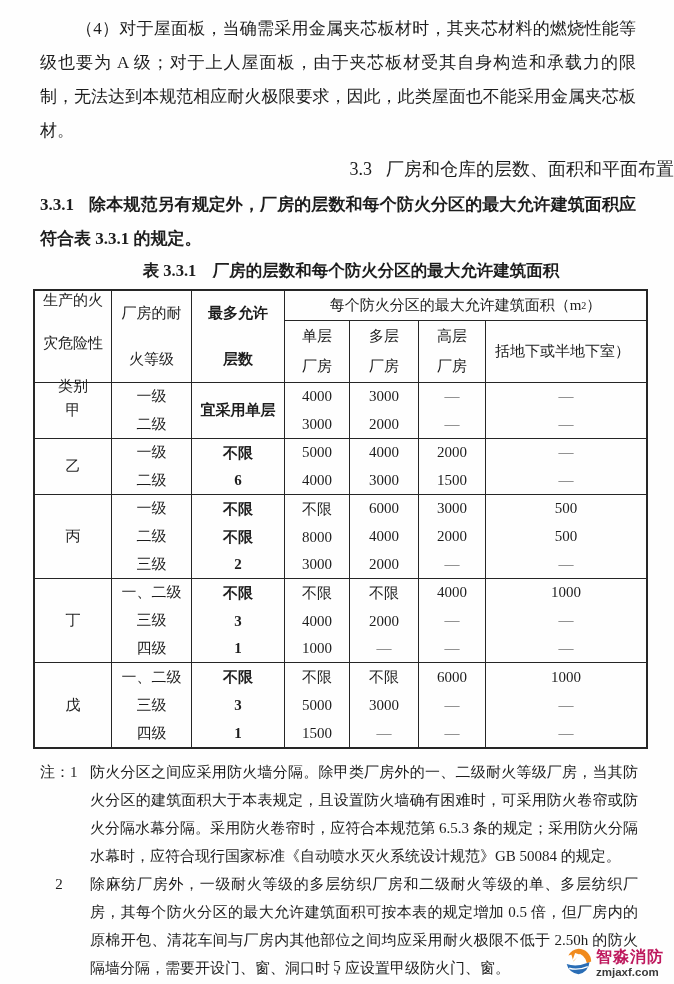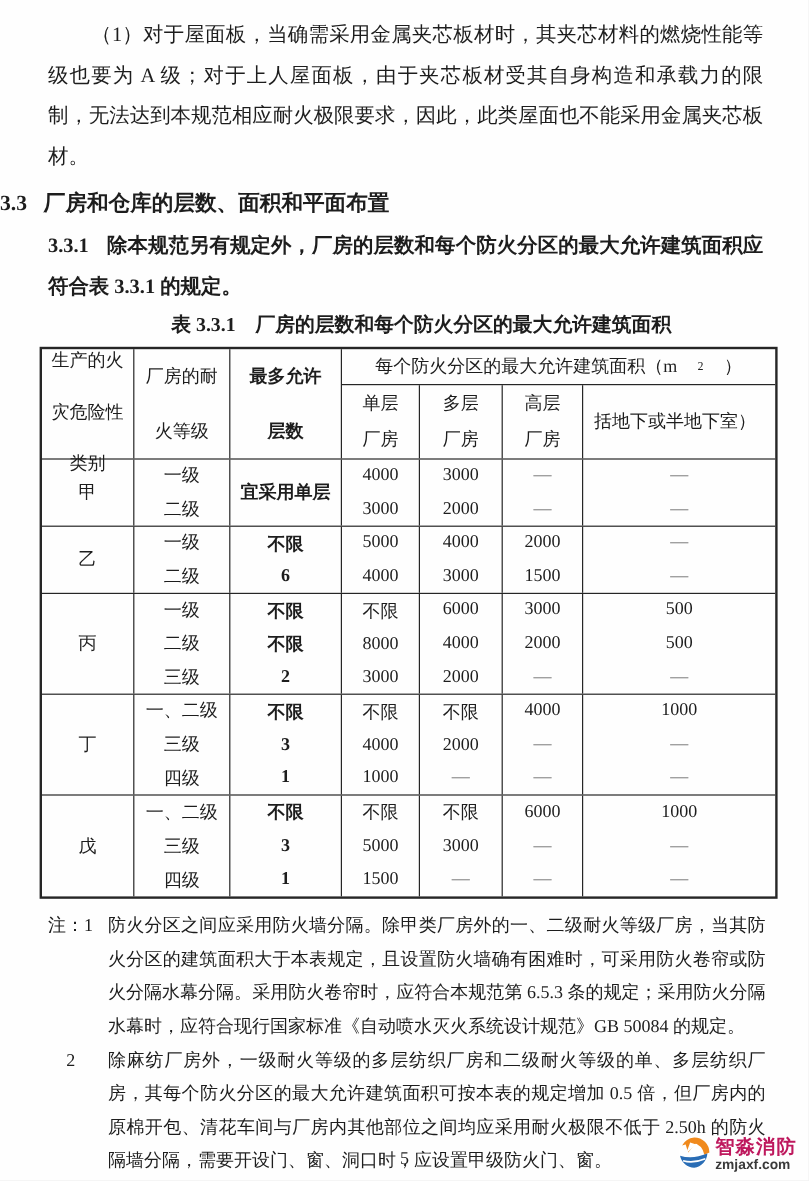--- a/index.html
+++ b/index.html
@@ -14,22 +14,22 @@
     overflow:hidden;
   }
   
   .intro-para {
     margin:12px 38px 0 40px;
     font-size:17px; line-height:34px;
     text-align:justify; text-indent:36px;
   }
   .section-heading {
     margin-top:9px;
-    text-align:left;
-    font-size:18px; font-weight:bold;
+    text-align:right;
+    font-size:18px; font-weight:normal;margin-left:12px;
   }
   .section-heading .sec-num { margin-right:14px; }
   .clause-para {
     margin:7px 38px 0 40px;
     font-size:17px; line-height:34px;
     text-align:justify; font-weight:bold;
   }
   .clause-para .clause-num { margin-right:15px; }
   .table-title {
     margin-top:4px;
@@ -54,21 +54,21 @@
   .c1 { width:77px;gap:24px; }
   .c2 { width:80px; }
   .c3 { width:93px;font-weight:bold; }
   .c4 { width:65px; }
   .c5 { width:69px; }
   .c6 { width:67px; }
   .c7 { flex:1; border-right:none; }
   .hright { flex:1; display:flex; flex-direction:column; }
   .span-head {
     height:30px; border-bottom:1px solid #262626;
-    display:flex; align-items:center; justify-content:center;gap:17px;
+    display:flex; align-items:center; justify-content:center;
   }
   .span-head sup { font-size:10px; line-height:1; }
   .sub-row { flex:1; display:flex; }
   .sub-row .cell { height:100%; }
   .c7h { align-items:flex-start; text-align:left; padding-left:9px; }
   .trow { display:flex; border-bottom:1px solid #262626; }
   #tbody .trow:last-child { border-bottom:none; }
   .cline { display:flex; align-items:center; justify-content:center; }
   .dash { color:#6e6e6e; }
   
@@ -90,21 +90,21 @@
   }
   .logo-texts { display:flex; flex-direction:column; line-height:1.1; }
   .logo-name { font-size:16px; font-weight:bold; letter-spacing:1px; }
   .logo-site { font-size:11.5px; font-weight:bold; color:#3a3a3a; }
 </style>
 </head>
 <body>
 
 <div class="page">
 
-  <p class="intro-para">（1）对于屋面板，当确需采用金属夹芯板材时，其夹芯材料的燃烧性能等级也要为 A 级；对于上人屋面板，由于夹芯板材受其自身构造和承载力的限制，无法达到本规范相应耐火极限要求，因此，此类屋面也不能采用金属夹芯板材。</p>
+  <p class="intro-para">（4）对于屋面板，当确需采用金属夹芯板材时，其夹芯材料的燃烧性能等级也要为 A 级；对于上人屋面板，由于夹芯板材受其自身构造和承载力的限制，无法达到本规范相应耐火极限要求，因此，此类屋面也不能采用金属夹芯板材。</p>
 
   <h2 class="section-heading"><span class="sec-num">3.3</span><span>厂房和仓库的层数、面积和平面布置</span></h2>
 
   <p class="clause-para"><span class="clause-num">3.3.1</span><span>除本规范另有规定外，厂房的层数和每个防火分区的最大允许建筑面积应符合表 3.3.1 的规定。</span></p>
 
   <div class="table-title">表 3.3.1　厂房的层数和每个防火分区的最大允许建筑面积</div>
 
   <div class="fire-table">
     <div class="thead">
       <div class="cell c1">

